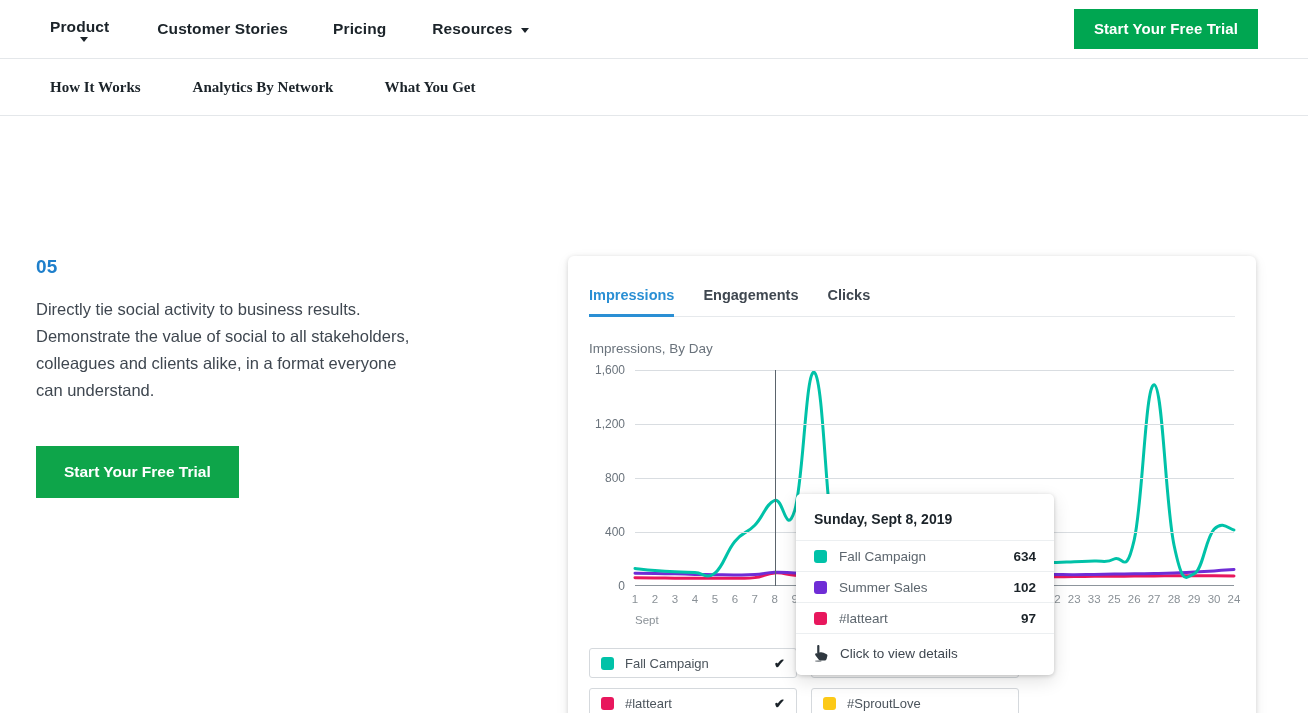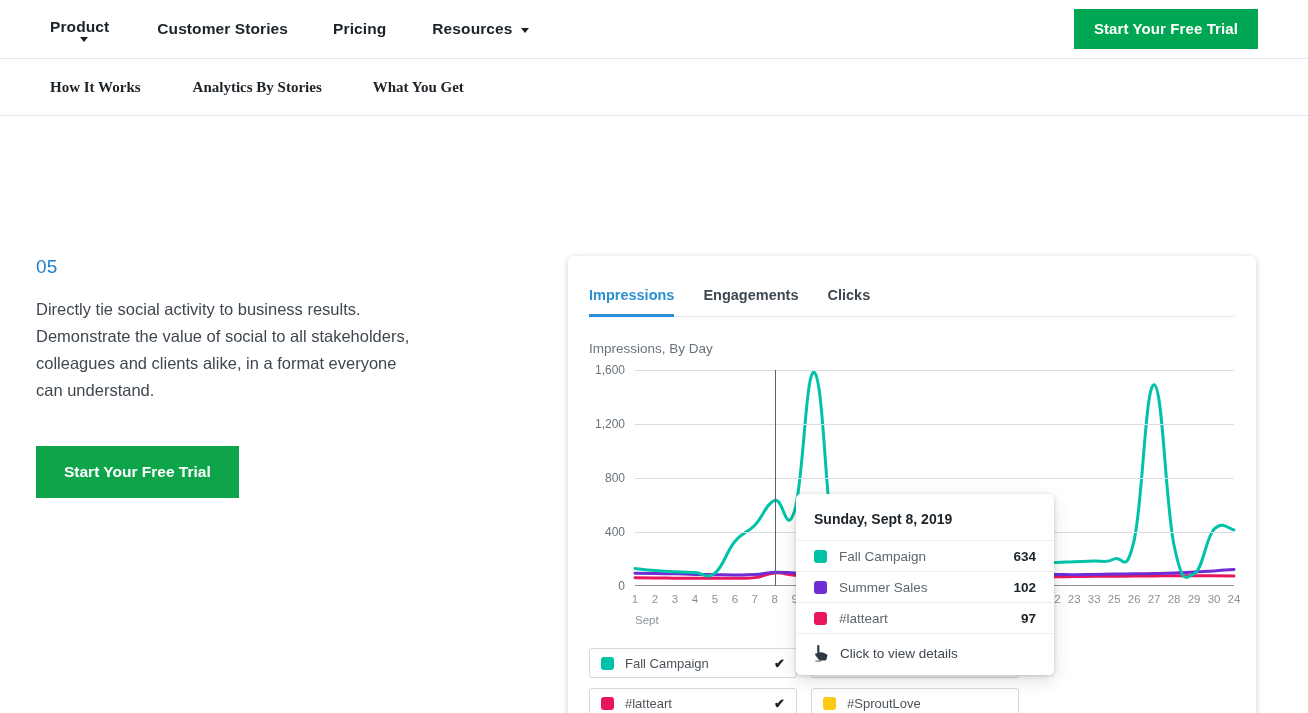--- a/index.html
+++ b/index.html
@@ -84,21 +84,21 @@
     height: 596px;
   }
   .left-col {
     width: 560px;
     padding-left: 36px;
     padding-top: 140px;
   }
   .step-num {
     color: #1e7fcb;
     font-size: 19px;
-    font-weight: normal;
+    font-weight: bold;
     letter-spacing: .2px;
   }
   .headline {
     margin-top: 42px;
     font-size: 34px;
     font-weight: bold;
     color: #14191e;
     letter-spacing: -0.3px;
     line-height: 1.15;
   }
@@ -348,21 +348,21 @@
   </div>
   <div class="nav-link">
     <span>Resources</span>
     <span class="caret"></span>
   </div>
   <button class="trial-btn-top">Start Your Free Trial</button>
 </div>
 
 <div class="nav-secondary">
   <div class="sub-link sub-gap-1">How It Works</div>
-  <div class="sub-link sub-gap-2">Analytics By Stories</div>
+  <div class="sub-link sub-gap-2">Analytics By Network</div>
   <div class="sub-link">What You Get</div>
 </div>
 
 <div class="content">
 
   <div class="left-col">
     <div class="step-num" style="color: rgb(30, 127, 203);">05</div>
     <p class="blurb">Directly tie social activity to business results. Demonstrate the value of social to all stakeholders, colleagues and clients alike, in a format everyone can understand.</p>
     <button class="trial-btn-body" style="background: rgb(14, 165, 74);">Start Your Free Trial</button>
   </div>

